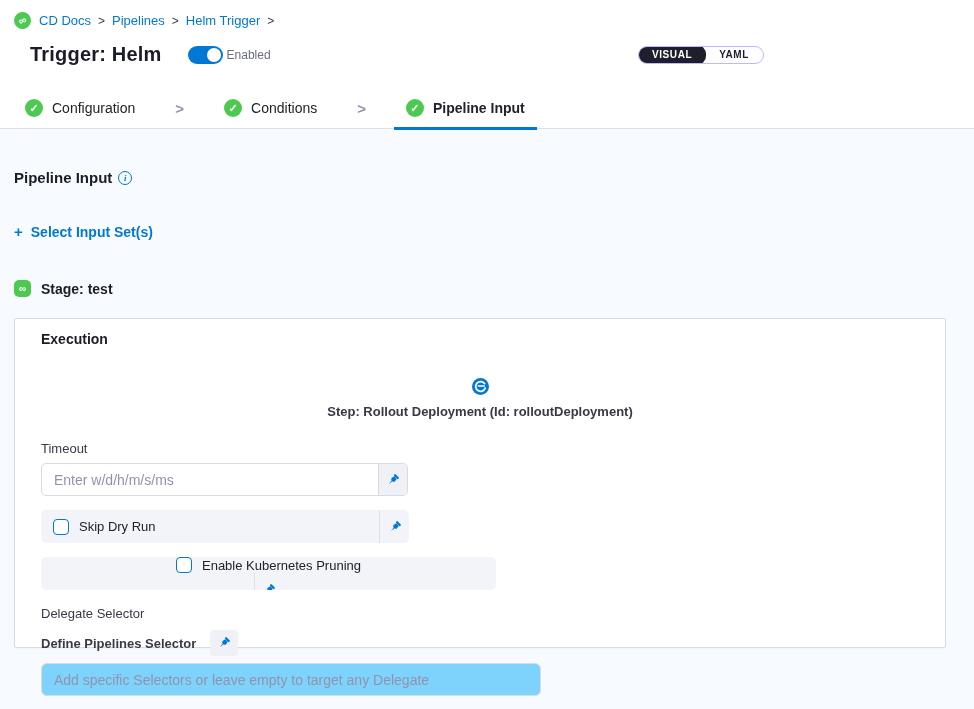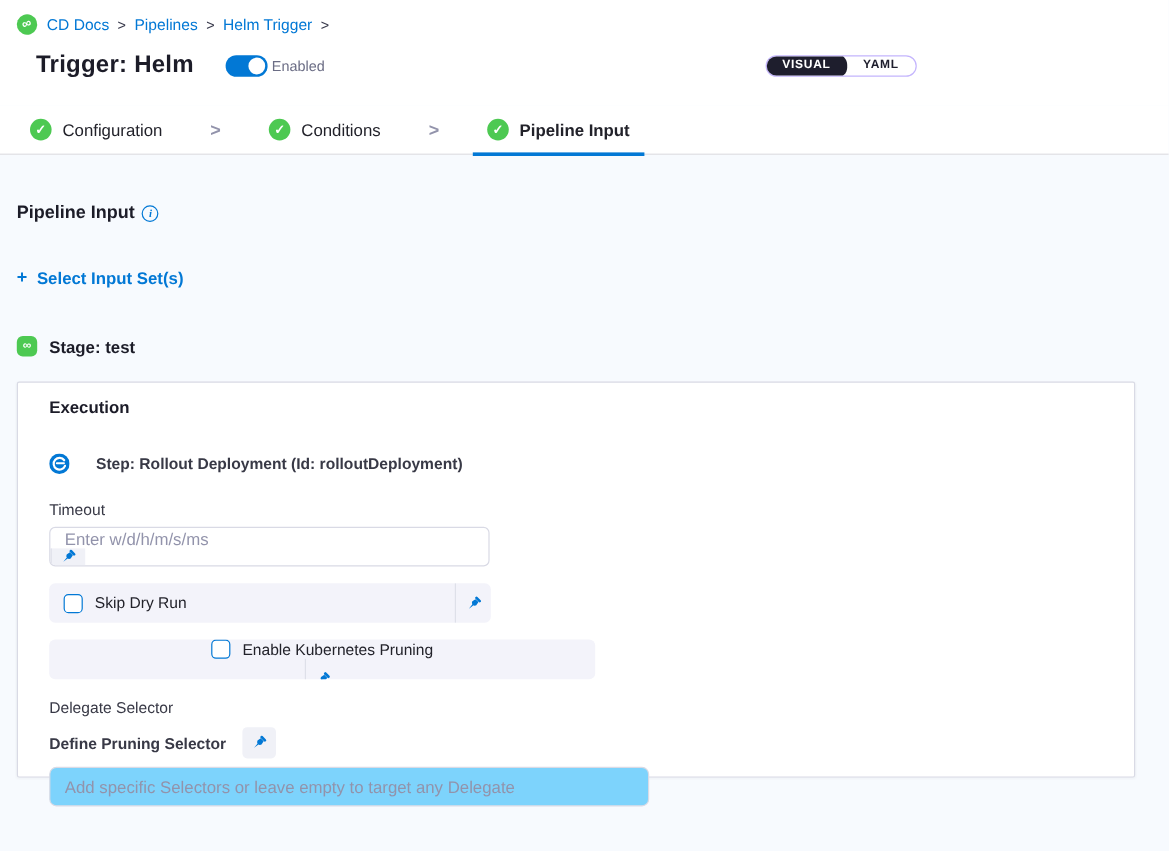--- a/index.html
+++ b/index.html
@@ -95,26 +95,26 @@
   .stage-label { font-size:14px; font-weight:700; color:#1c1c28; }
   
   .card {
     margin-top:21px; background:#fff;
     border:1px solid #d9dae5; border-radius:2px;
     box-shadow:0 1px 2px rgba(40,41,61,0.04);
     padding:12px 26px 22px 26px;
     height:330px;
   }
   .card h3 { font-size:14px; font-weight:700; color:#1c1c28; }
-  .step-row { display:flex; align-items:center; gap:22px; margin-top:31px; }
+  .step-row { display:flex; align-items:center; gap:9px; margin-top:31px;flex-direction:column; }
   .step-label { font-size:13px; font-weight:700; color:#383946; }
   .field-label { font-size:13px; color:#383946; margin-top:22px; }
   .input-group {
     margin-top:7px; width:367px; height:33px; display:flex;
-    border:1px solid #d9dae5; border-radius:5px; background:#fff; overflow:hidden;flex-direction:column;
+    border:1px solid #d9dae5; border-radius:5px; background:#fff; overflow:hidden;
   }
   .input-group input {
     flex:1; border:none; outline:none; padding:0 12px; font-size:14px;
     color:#22222a; font-family:"Liberation Sans", sans-serif; background:transparent;
   }
   .pin-addon {
     width:29px; flex:none; background:#f0f1f7; border-left:1px solid #d9dae5;
     display:flex; align-items:center; justify-content:center; cursor:pointer;
   }
   input::placeholder { color:#9293ab; opacity:1; }
@@ -268,21 +268,21 @@
             <path d="M6 4h4l.7 3.6a2.8 2.8 0 0 1-5.4 0z"></path>
             <path d="M7.2 8.6h1.6L8 14.8z"></path>
           </g>
         </svg>
       </div>
     </div>
 
     <div class="field-label" style="margin-top:16px;">Delegate Selector</div>
 
     <div class="define-row">
-      <span class="define-label">Define Pruning Selector</span>
+      <span class="define-label">Define Pipelines Selector</span>
       <button class="pin-button">
         <svg class="pin-svg" width="14" height="14" viewBox="0 0 16 16">
           <g fill="#0278d5" transform="rotate(45 8 8)">
             <rect x="4.6" y="1.2" width="6.8" height="2.6" rx="1.2"></rect>
             <path d="M6 4h4l.7 3.6a2.8 2.8 0 0 1-5.4 0z"></path>
             <path d="M7.2 8.6h1.6L8 14.8z"></path>
           </g>
         </svg>
       </button>
     </div>

